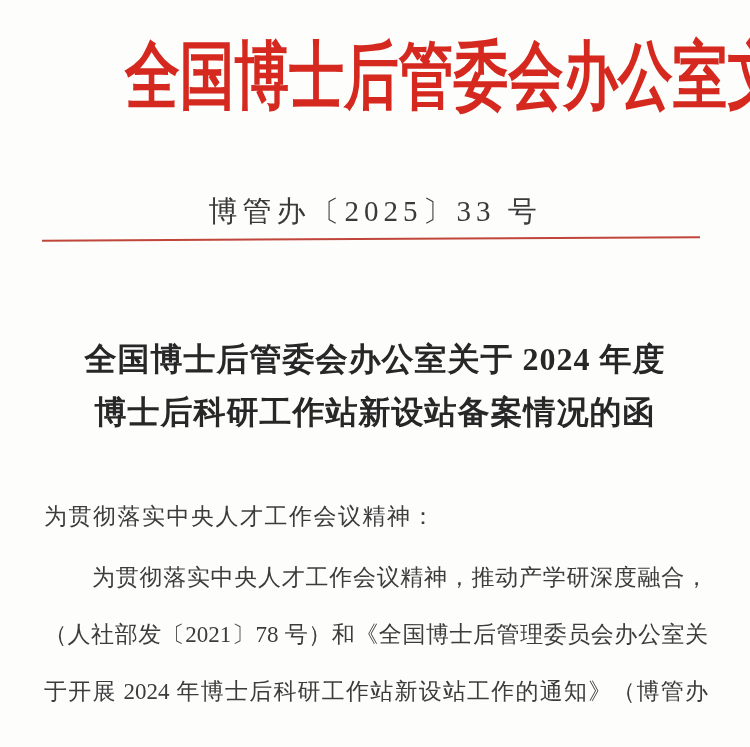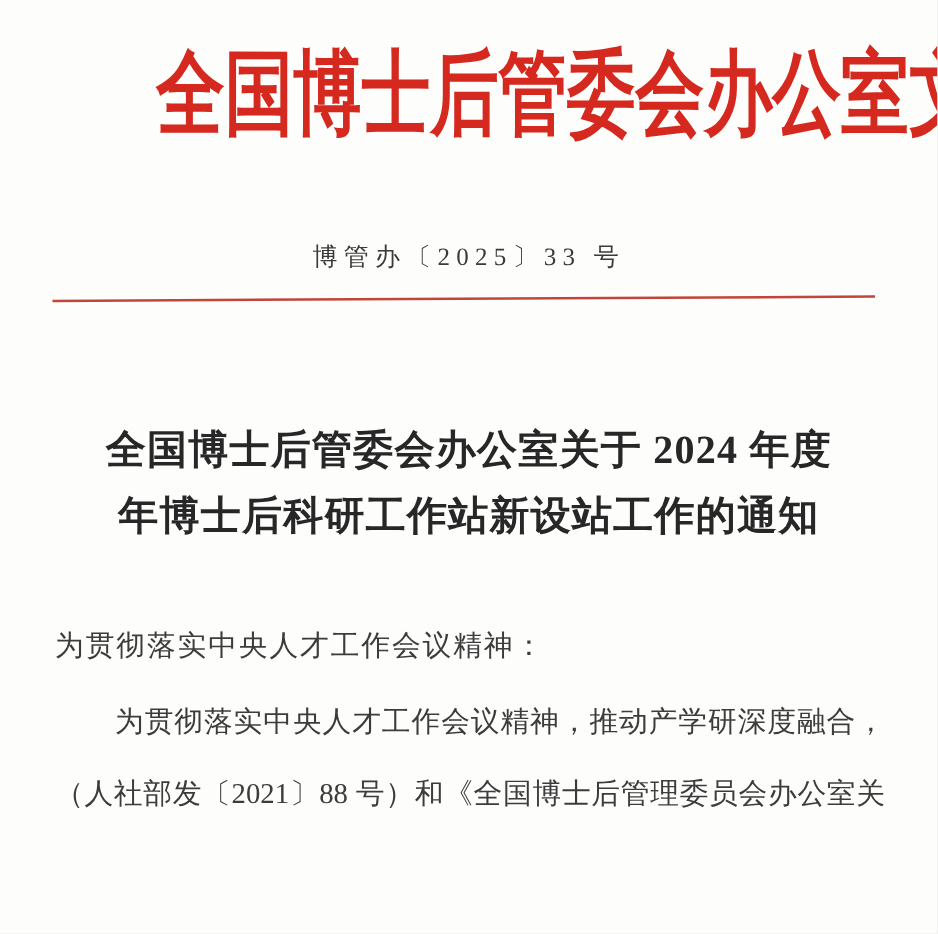--- a/index.html
+++ b/index.html
@@ -29,21 +29,21 @@
     transform: scaleX(0.74);
     transform-origin: center top;
     letter-spacing: 0px;
   }
   .doc-number {
     position: absolute;
     top: 192px;
     left: 0;
     width: 100%;
     text-align: center;
-    font-size: 20px;
+    font-size: 29px;
     letter-spacing: 5px;
     color: #3a3a3a;
   }
   .red-rule {
     position: absolute;
     top: 238px;
     left: 42px;
     width: 658px;
     height: 2px;
     background: #c0453a;
@@ -95,23 +95,24 @@
   <div class="header">
     <span class="header-text">全国博士后管委会办公室文件</span>
   </div>
 
   <div class="doc-number">博管办〔2025〕33 号</div>
 
   <div class="red-rule"></div>
 
   <div class="title">
     <div>全国博士后管委会办公室关于 2024 年度</div>
-    <div>年博士后科研工作站新设站工作的通知</div>
+    <div>博士后科研工作站新设站备案情况的函</div>
   </div>
 
   <div class="salutation">为贯彻落实中央人才工作会议精神：</div>
 
   <div class="body-block">
     <div class="bline indent">为贯彻落实中央人才工作会议精神，推动产学研深度融合，</div>
-    <div class="bline">（人社部发〔2021〕88 号）和《全国博士后管理委员会办公室关</div>
+    <div class="bline">（人社部发〔2021〕78 号）和《全国博士后管理委员会办公室关</div>
+    <div class="bline">于开展 2024 年博士后科研工作站新设站工作的通知》（博管办</div>
   </div>
 
 </div>
 
 </body></html>

